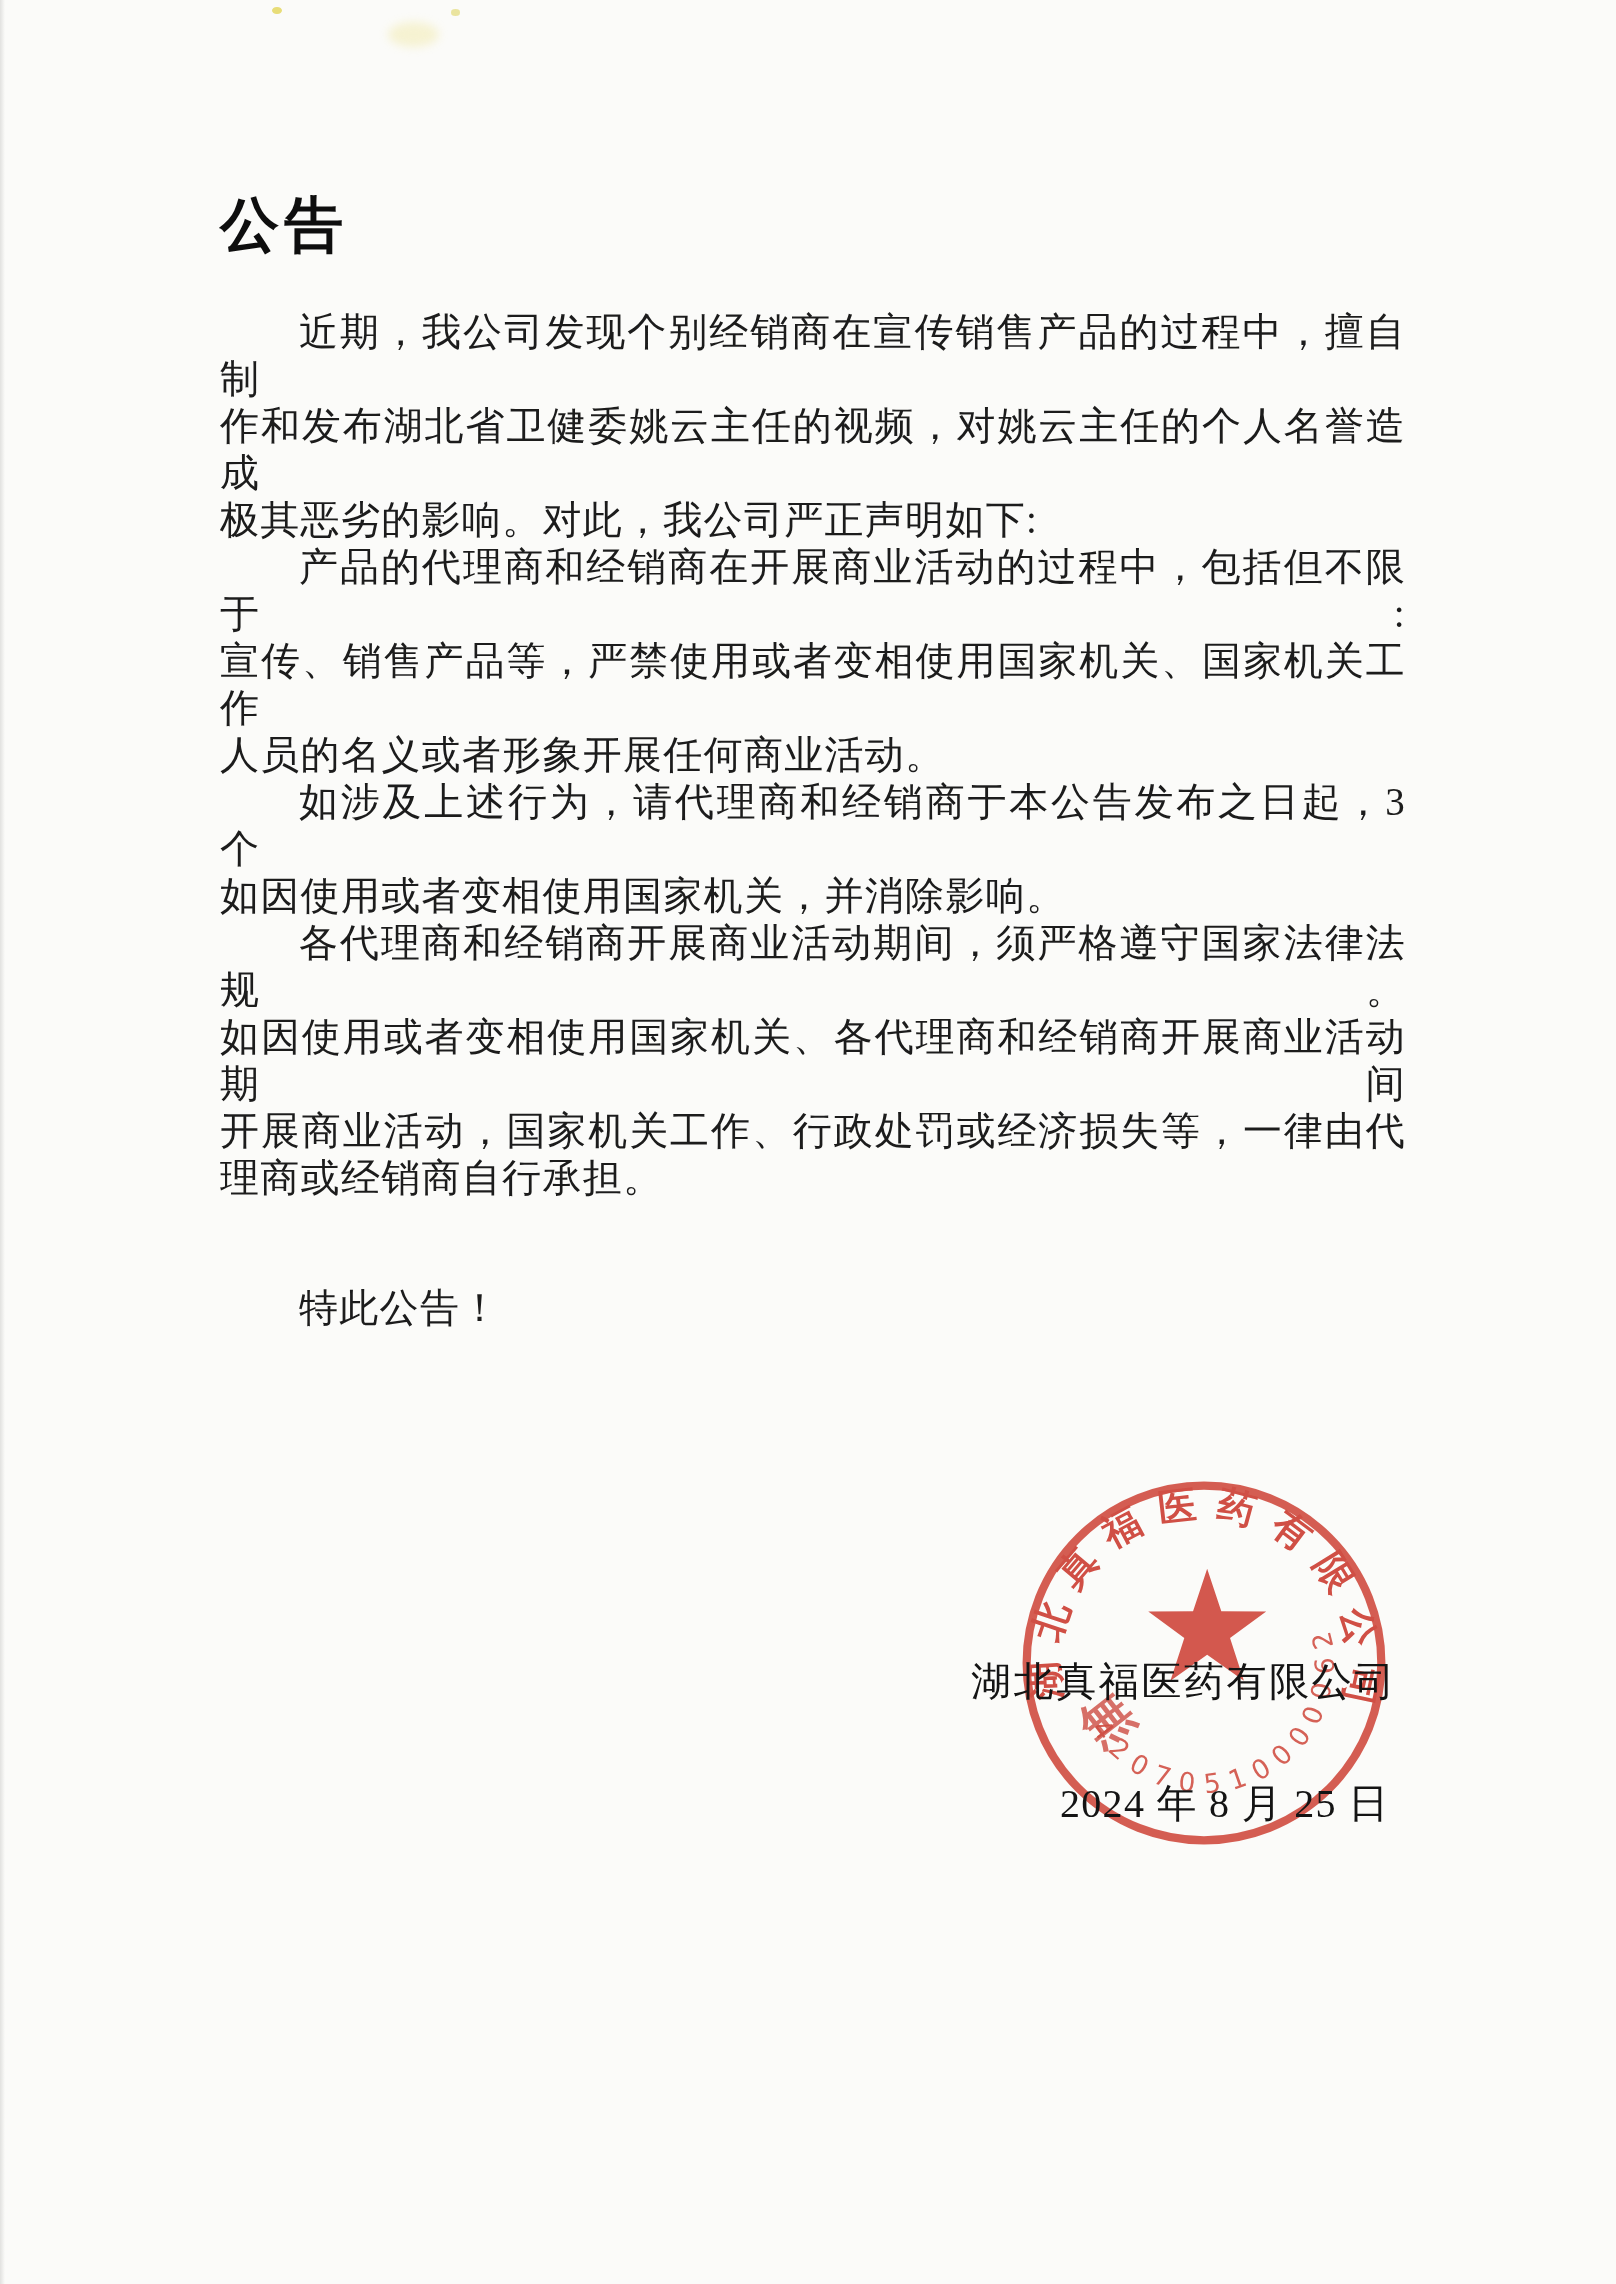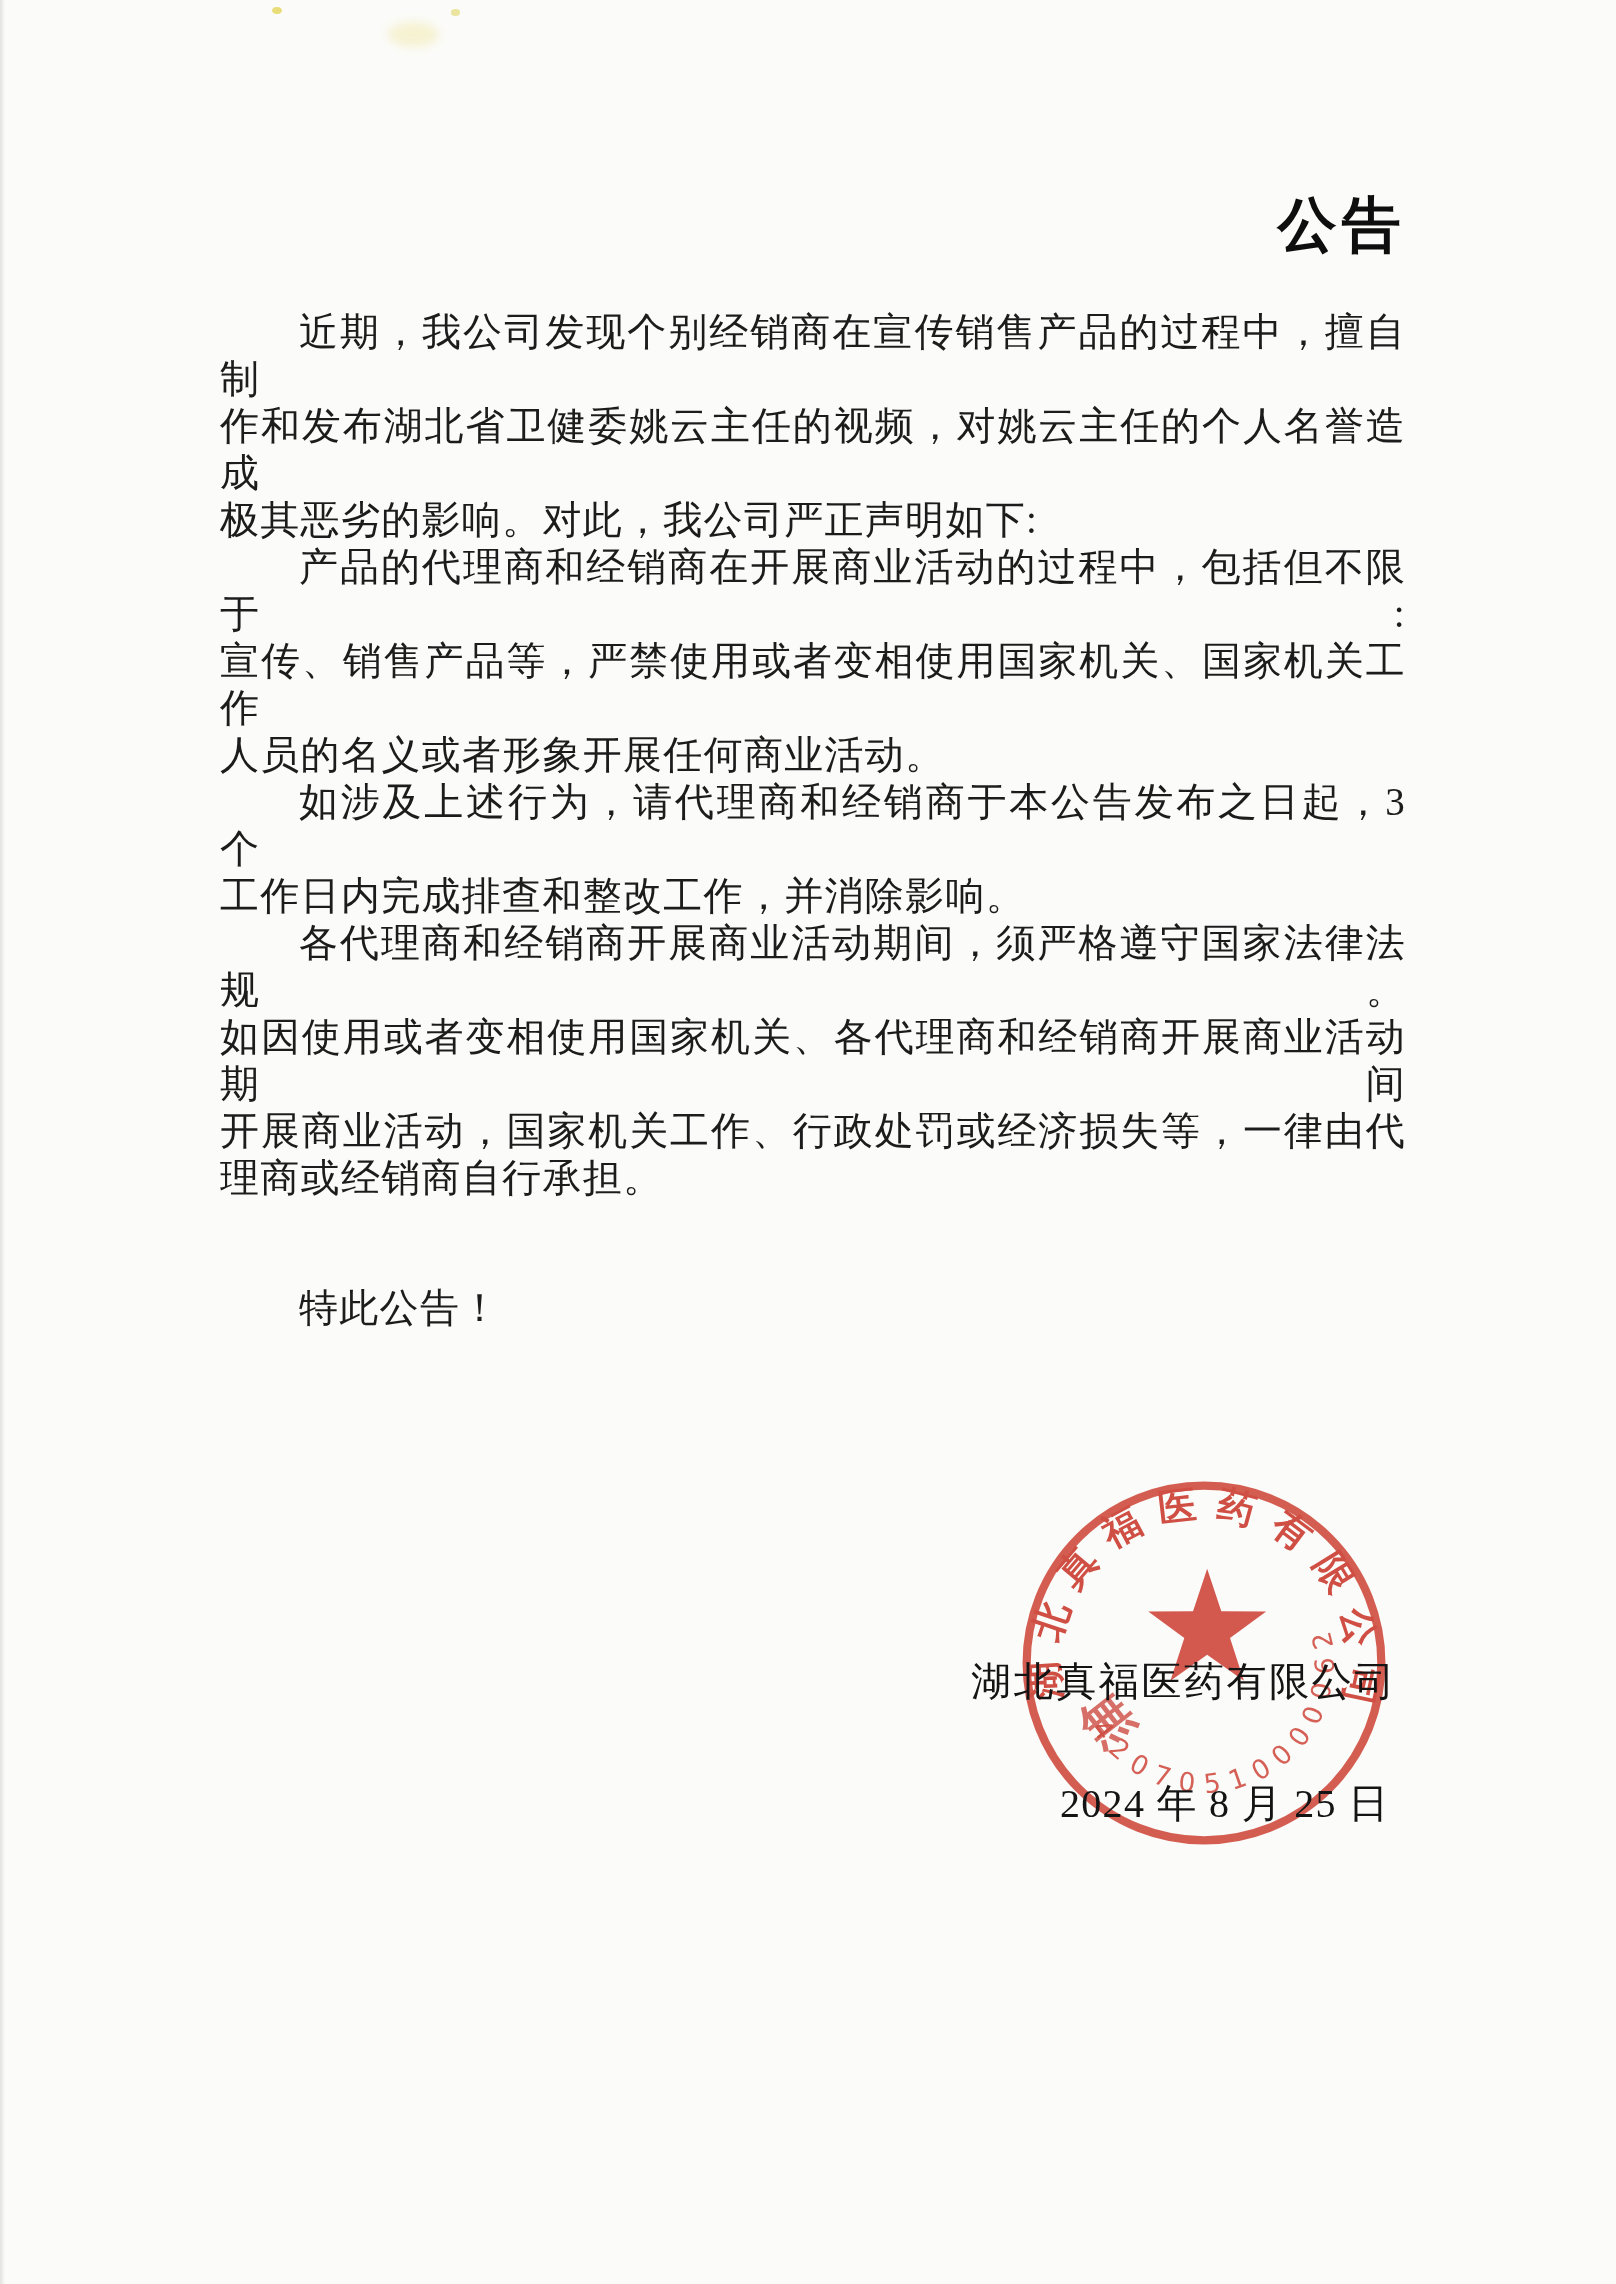--- a/index.html
+++ b/index.html
@@ -18,21 +18,21 @@
   }
   .speck { position:absolute; border-radius:50%; }
   .speck-1 { left:272px; top:6.5px;  width:10.4px; height:7.8px; background:#e2d34e; opacity:.75; filter:blur(0.7px); }
   .speck-2 { left:388px; top:22px;  width:51px; height:25px; background:#efe69c; opacity:.42; filter:blur(4.6px); }
   .speck-3 { left:451px; top:9px;  width:8.5px; height:6.5px; background:#ddd257; opacity:.55; filter:blur(0.7px); }
 
   .content {
     position:absolute; left:220px; top:186px; width:1186px; z-index:3;
   }
   .doc-title {
-    text-align:right;
+    text-align:left;
     font-size:59px; font-weight:bold; letter-spacing:5.2px;
     color:#0e0e0e;
     margin:0 0 42px 0;
   }
   .line {
     font-size:39px; line-height:47px;
     letter-spacing:1.3px;
     color:#1c1c1c;
   }
   .indent { text-indent:79px; }
@@ -83,21 +83,21 @@
   <div class="content">
     <h1 class="doc-title">公告</h1>
 
     <div class="line indent just">近期，我公司发现个别经销商在宣传销售产品的过程中，擅自制</div>
     <div class="line just">作和发布湖北省卫健委姚云主任的视频，对姚云主任的个人名誉造成</div>
     <div class="line">极其恶劣的影响。对此，我公司严正声明如下:</div>
     <div class="line indent just">产品的代理商和经销商在开展商业活动的过程中，包括但不限于:</div>
     <div class="line just">宣传、销售产品等，严禁使用或者变相使用国家机关、国家机关工作</div>
     <div class="line">人员的名义或者形象开展任何商业活动。</div>
     <div class="line indent just">如涉及上述行为，请代理商和经销商于本公告发布之日起，3 个</div>
-    <div class="line">工作日内完成排查和整改工作，并消除影响。</div>
+    <div class="line">如因使用或者变相使用国家机关，并消除影响。</div>
     <div class="line indent just">各代理商和经销商开展商业活动期间，须严格遵守国家法律法规。</div>
     <div class="line just">如因使用或者变相使用国家机关、各代理商和经销商开展商业活动期间</div>
     <div class="line just">开展商业活动，国家机关工作、行政处罚或经济损失等，一律由代</div>
     <div class="line">理商或经销商自行承担。</div>
 
     <div class="line indent closing">特此公告！</div>
   </div>
 
   <div class="signature">湖北真福医药有限公司</div>
   <div class="date-line">2024 年 8 月 25 日</div>

